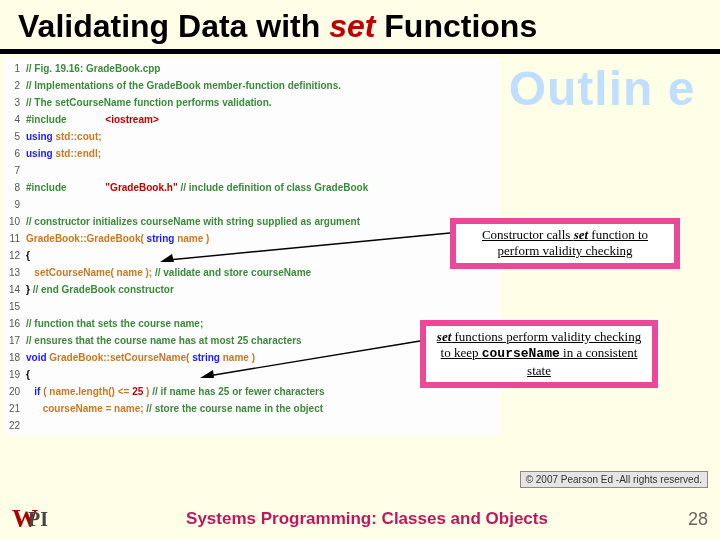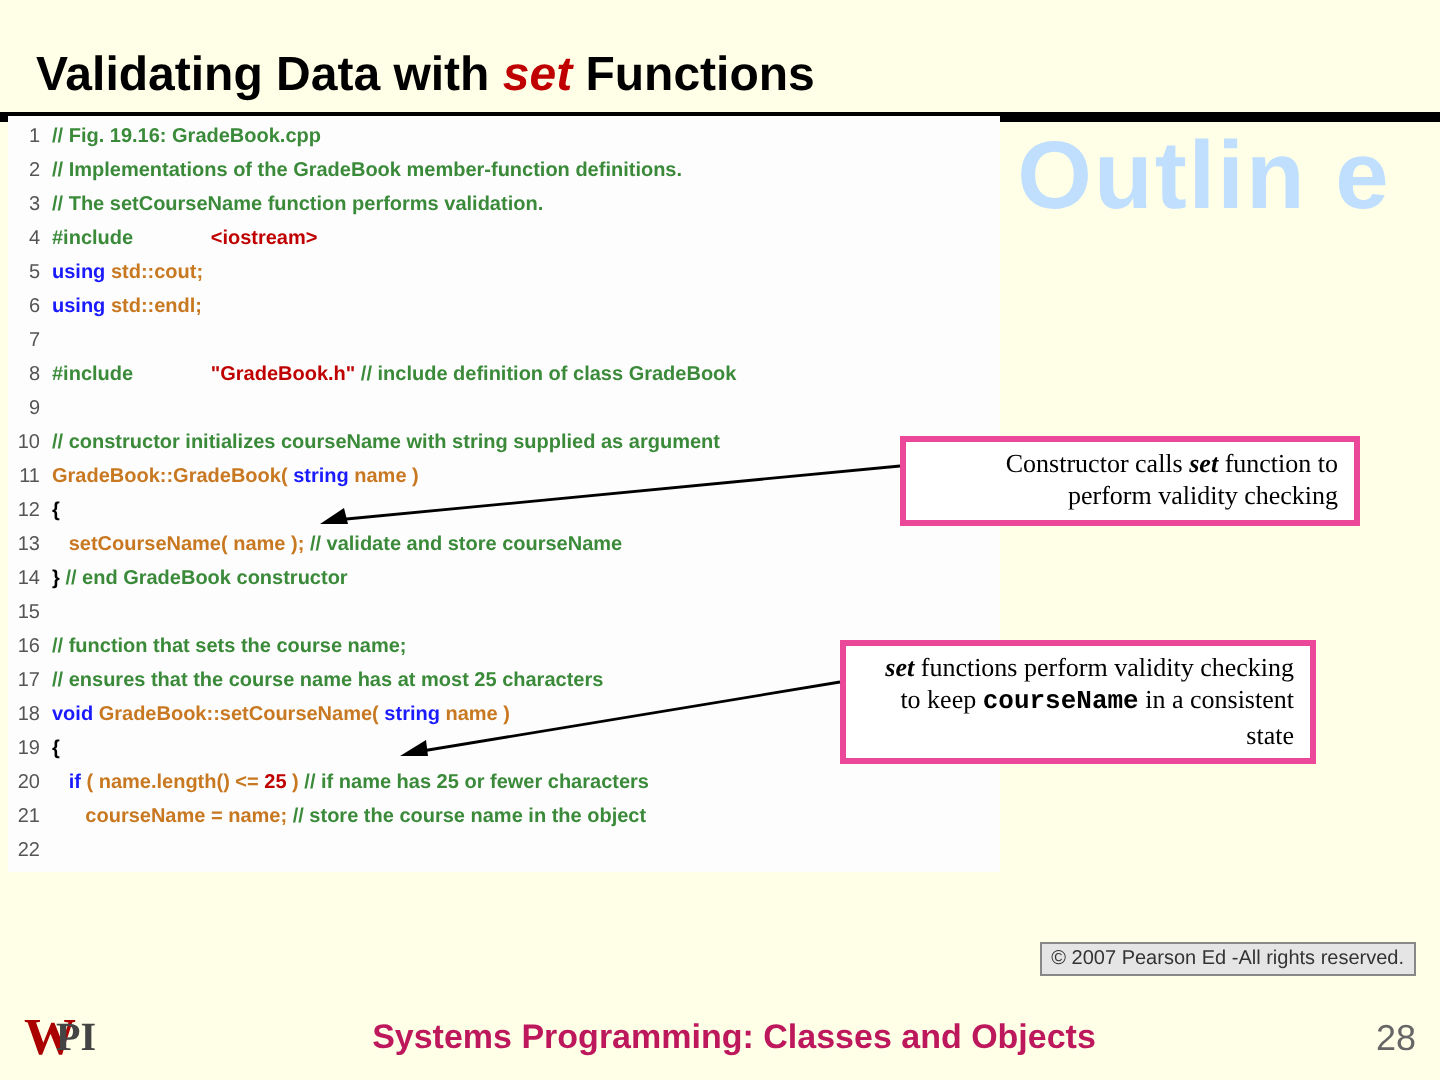--- a/index.html
+++ b/index.html
@@ -6,24 +6,24 @@
   body {
     width: 720px;
     height: 540px;
     background: #ffffe8;
     font-family: Georgia, 'Times New Roman', serif;
     position: relative;
     overflow: hidden;
   }
   .slide-title {
     font-family: 'Comic Sans MS', cursive, sans-serif;
-    font-size: 24px;
+    font-size: 32px;
     font-weight: bold;
     color: #000;
-    padding: 24px 18px 4px;
+    padding: 8px 18px 4px;
     letter-spacing: 0px;
   }
   .slide-title .set-word {
     color: #c00000;
     font-style: italic;
   }
   .title-underline {
     height: 5px;
     background: #000;
     margin: 0;
@@ -69,26 +69,27 @@
     font-weight: bold;
     color: #c0dfff;
     text-align: center;
     line-height: 1.0;
     letter-spacing: 1px;
   }
 
   .callout {
     position: absolute;
     background: #fff;
-    border: 3px solid #ec4899;
+    border: 6px solid #ec4899;
     font-family: 'Times New Roman', serif;
     font-size: 13px;
     padding: 3px 8px;
-    text-align: right;
+    text-align: center;
     line-height: 1.25;
+    text-decoration: underline;
   }
   .callout .ital { font-style: italic; font-weight: bold; }
   .callout .mono { font-family: 'Courier New', monospace; font-weight: bold; }
 
   #callout1 { top: 218px; left: 450px; width: 230px; }
   #callout2 { top: 320px; left: 420px; width: 238px; }
 
   .arrow {
     position: absolute;
     pointer-events: none;

